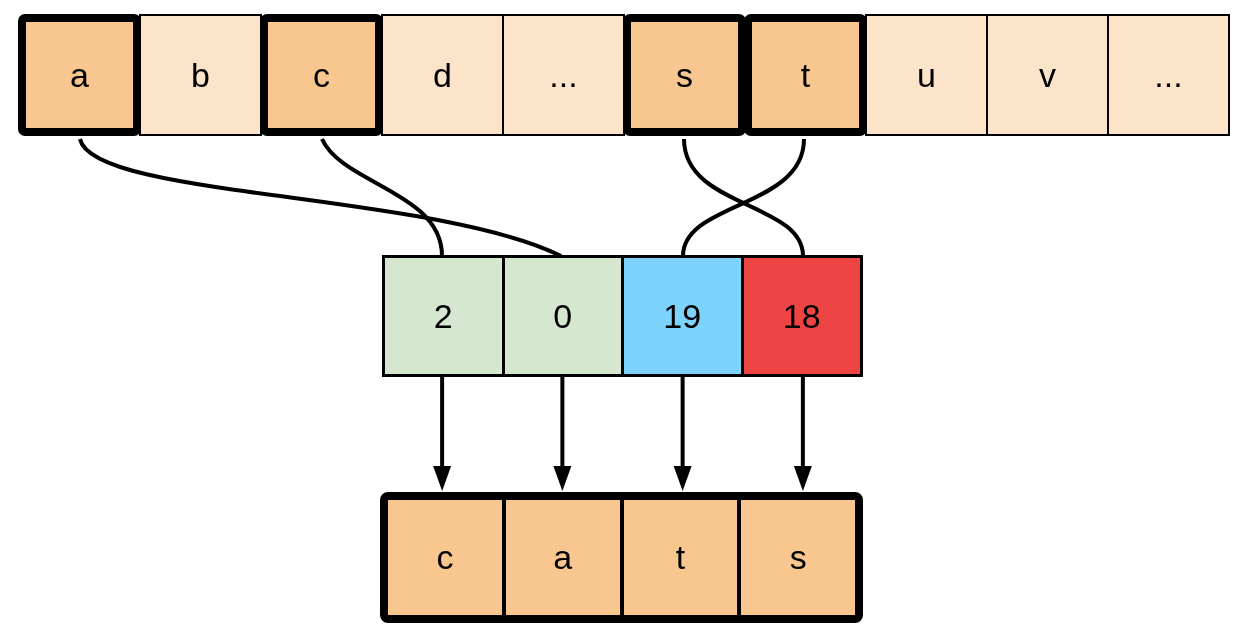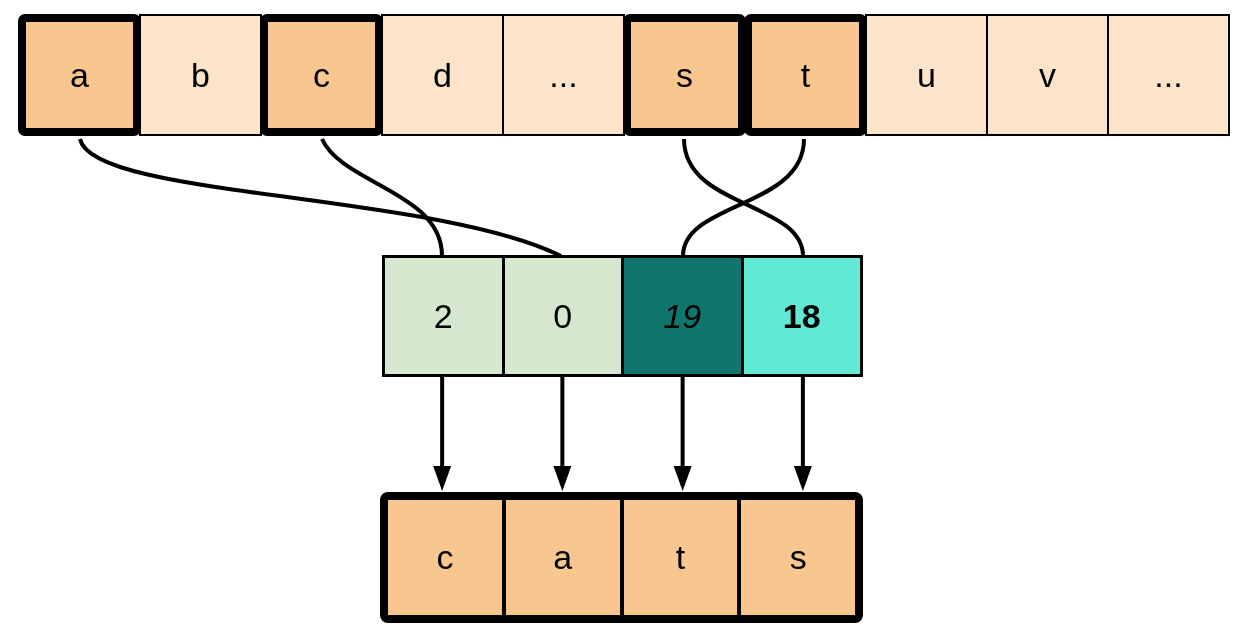--- a/index.html
+++ b/index.html
@@ -118,24 +118,24 @@
       </div>
     </div>
 
   <div id="index-row" class="row">
       <div class="index-cell" style="background: rgb(214, 231, 207);">
         <span>2</span>
       </div>
       <div class="index-cell" style="background: rgb(214, 231, 207);">
         <span>0</span>
       </div>
-      <div class="index-cell" style="background: #0f766e; font-style: italic;">
+      <div class="index-cell" style="background: #7dd3fc;">
         <span>19</span>
       </div>
-      <div class="index-cell" style="background: #5eead4; font-weight: bold;">
+      <div class="index-cell" style="background: #ef4444;">
         <span>18</span>
       </div>
     </div>
 
   <div id="output-row" class="row">
       <div class="output-cell" style="background: rgb(247, 199, 143);">
         <span>c</span>
       </div>
       <div class="output-cell" style="background: rgb(247, 199, 143);">
         <span>a</span>

